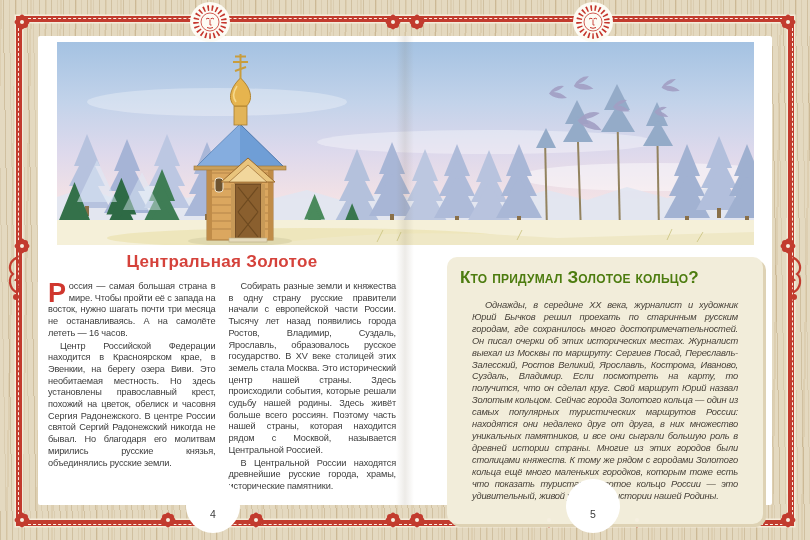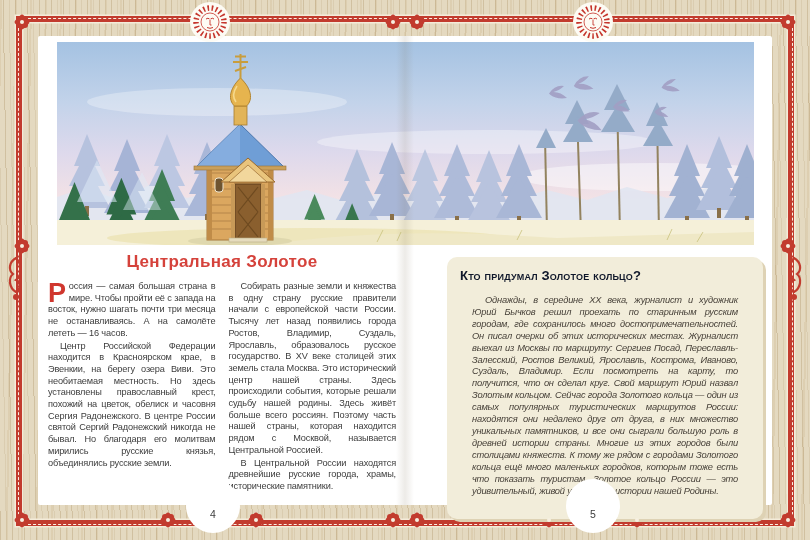--- a/index.html
+++ b/index.html
@@ -76,21 +76,21 @@
     color:#d0372e; padding:1px 3px 0 0;
   }
   
   .infobox {
     position:absolute; left:447px; top:257px; width:316px; min-height:218px;
     box-sizing:border-box; padding:11px 13px 10px 13px;
     background:#f2edda; border-radius:10px;
     box-shadow:3px 3px 0 #ded2b4;
   }
   .infobox-title {
-    font-size:13px; font-weight:bold; color:#0f172a;
+    font-size:17px; font-weight:bold; color:#4d7c0f;
     font-variant:small-caps; letter-spacing:0.2px; margin:0 0 6px 0;
   }
   .infobox-text {
     font-style:italic; font-size:9.3px; line-height:11.9px; letter-spacing:-0.2px;
     color:#48423a; text-align:justify; margin:12px; text-indent:13px;
   }
 </style>
 </head>
 <body>
 

